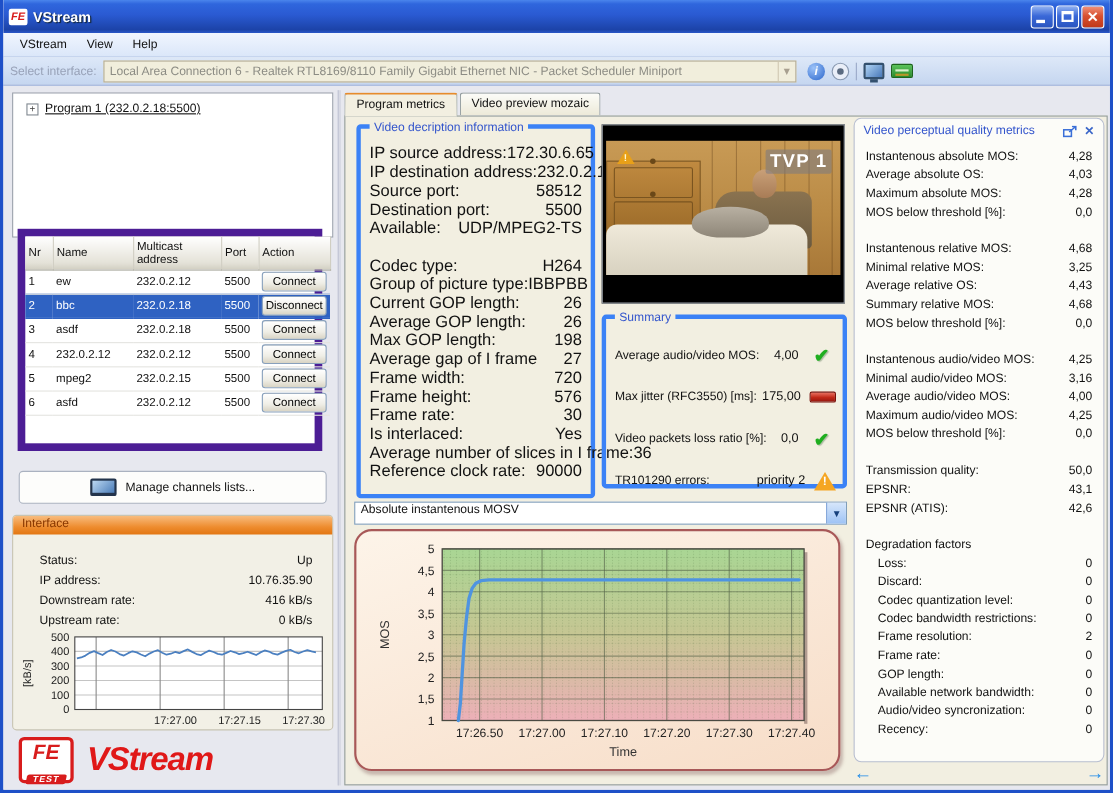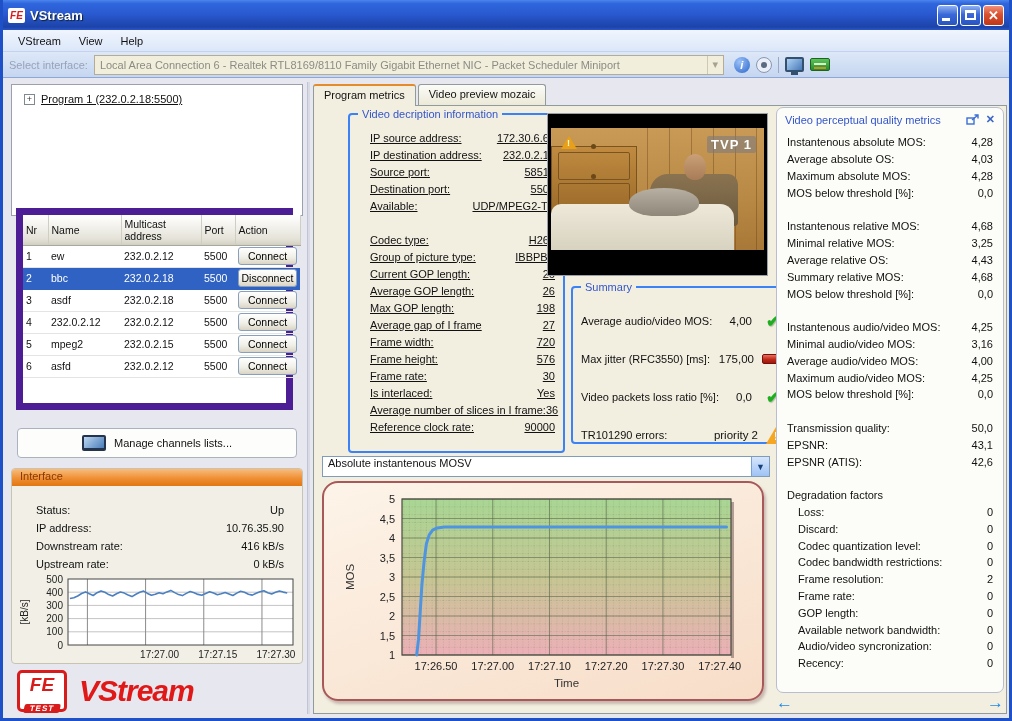--- a/index.html
+++ b/index.html
@@ -82,47 +82,47 @@
   .brand-name { color:#e01818; font-weight:bold; font-style:italic; font-size:30px; letter-spacing:-1px; }
 
   
   .tabbar { position:absolute; left:310px; top:6px; height:21px; display:flex; gap:2px; }
   .tab { padding:3px 10px 0; border:1px solid #919b9c; border-bottom:none; border-radius:3px 3px 0 0;
          background:linear-gradient(180deg,#fcfcf8,#ece9d8); cursor:pointer; }
   .tab.active { background:#f2efe1; border-top:2px solid #e68b2c; position:relative; z-index:2; height:22px; }
 
   .tabpage { position:absolute; left:310px; top:27px; width:694px; height:609px; background:#f2efe1; border:1px solid #919b9c; }
 
-  .groupbox { position:absolute; border:2px solid #3b82f6; border-radius:4px;margin-left:24px; }
+  .groupbox { position:absolute; border:4px solid #3b82f6; border-radius:4px; }
   .gb-title { position:absolute; top:-7px; left:8px; background:#f2efe1; padding:0 4px; color:#3355cc; white-space:nowrap; }
   .kv { display:flex; align-items:center; }
   .kv .k { flex:1; white-space:nowrap; }
   .kv .v { text-align:right; white-space:nowrap; }
   .kv.indent { padding-left:11px; }
   .kv.blank { visibility:hidden; }
 
   .desc-box { left:10px; top:7px; width:217px; height:340px; }
-  .desc-rows { position:absolute; left:20px; right:8px; top:14px; font-size:11px;text-decoration:underline; }
+  .desc-rows { position:absolute; left:8px; right:8px; top:14px; font-size:15px; }
   .desc-rows .kv { height:17px; }
 
   .video-frame { position:absolute; left:233px; top:7px; width:221px; height:163px; background:#000; border:1px solid #9aa0a8; }
   .video-scene { position:absolute; left:3px; top:14px; right:3px; height:122px; overflow:hidden;
                  background:linear-gradient(180deg,#c89a55 0%,#b98a45 55%,#a87838 100%); }
   .plank { position:absolute; top:0; bottom:0; width:1px; background:rgba(90,55,20,.35); }
   .dresser { position:absolute; left:0; top:18px; width:86px; height:70px; background:linear-gradient(180deg,#c08a40,#9a6a28); border:1px solid #7a5420; }
   .dresser::before, .dresser::after { content:""; position:absolute; left:6px; right:6px; height:26px; border:1px solid #7a5420; border-radius:2px; }
   .dresser::before { top:5px; } .dresser::after { top:36px; }
   .knob { position:absolute; left:40px; width:5px; height:5px; border-radius:50%; background:#6a4818; }
   .bed { position:absolute; left:0; right:30px; bottom:0; height:46px; background:linear-gradient(180deg,#efe9da,#d8d2c0); border-radius:10px 14px 0 0; }
   .pillow { position:absolute; left:78px; bottom:34px; width:70px; height:28px; border-radius:50% 50% 40% 40%; background:linear-gradient(180deg,#b8b0a2,#8e8678); }
   .man-head { position:absolute; right:58px; top:26px; width:22px; height:26px; border-radius:50% 50% 45% 45%; background:linear-gradient(180deg,#c9a078,#a87c56); }
   .man-body { position:absolute; right:26px; top:46px; width:88px; height:52px; border-radius:18px 10px 4px 4px; background:linear-gradient(180deg,#8a7350,#6b5a3f); }
   .warn-small { position:absolute; left:10px; top:8px; width:0; height:0; border-left:8px solid transparent; border-right:8px solid transparent; border-bottom:13px solid #e8a018; }
   .warn-small::after { content:"!"; position:absolute; left:-2px; top:2px; color:#fff7d0; font-size:9px; font-weight:bold; }
-  .tv-logo { position:absolute; right:8px; top:8px; color:#fff; font-weight:bold; font-size:13px;
+  .tv-logo { position:absolute; right:8px; top:8px; color:#fff; font-weight:bold; font-size:17px;
              background:rgba(120,120,130,.55); padding:1px 4px; border-radius:2px; letter-spacing:1px; }
 
   .summary-box { left:233px; top:180px; width:223px; height:158px; }
   .summary-rows { position:absolute; left:8px; right:6px; top:14px; }
   .summary-rows .kv { height:38px; }
   .summary-rows .v { font-size:11.5px; margin-right:8px; }
   .sum-icon { width:26px; display:inline-flex; justify-content:center; align-items:center; height:20px; position:relative; }
   .ic-check::before { content:"✔"; color:#1fae1f; font-weight:bold; font-size:17px; text-shadow:1px 1px 1px rgba(40,90,40,.35); }
   .ic-red-bar { width:24px; height:10px; background:linear-gradient(180deg,#e87060,#c02818 55%,#981810); border:1px solid #780e08; border-radius:2px; align-self:center; }
   .ic-warning { width:0; height:0; border-left:10px solid transparent; border-right:10px solid transparent; border-bottom:17px solid #f5a623; position:relative; }
@@ -133,21 +133,21 @@
   .metric-select .arrow-btn { margin-left:auto; width:18px; height:19px; background:linear-gradient(180deg,#d6e6fb,#9ec3f5); border-left:1px solid #7aa0d8;
                    color:#16407c; display:flex; align-items:center; justify-content:center; font-size:9px; }
 
   .mos-panel { position:absolute; left:8px; top:375px; width:442px; height:220px; border:2px solid #a85858; border-radius:16px;
                background:linear-gradient(160deg,#fdf4e9,#f7ddc8); box-shadow:2px 3px 3px rgba(120,80,80,.35); }
   svg text { font-family:"Liberation Sans",sans-serif; font-size:11px; fill:#222; }
   svg text.small { font-size:10px; }
   svg text.axis-label { font-size:11.5px; fill:#333; }
 
   .metrics-panel { position:absolute; left:462px; top:1px; width:228px; height:586px; background:#fcfcf8; border:1px solid #b8bed0; border-radius:7px; }
-  .mp-header { display:flex; align-items:center; padding:5px 8px 0 8px; color:#3355cc; }
+  .mp-header { display:flex; padding:5px 8px 0 8px; color:#3355cc; }
   .mp-header .t { flex:1; }
   .mp-icons { display:flex; gap:6px; align-items:center; }
   .mp-close { color:#3a66c8; font-weight:bold; cursor:pointer; }
   .metrics-rows { position:absolute; left:10px; right:10px; top:26px; }
   .metrics-rows .kv { height:16.8px; }
   .nav-arrows { position:absolute; left:462px; top:590px; width:228px; display:flex; justify-content:space-between;
                 color:#1e8ae8; font-size:17px; font-weight:bold; }
   .nav-arrows span { cursor:pointer; line-height:14px; }
 </style>
 </head>

